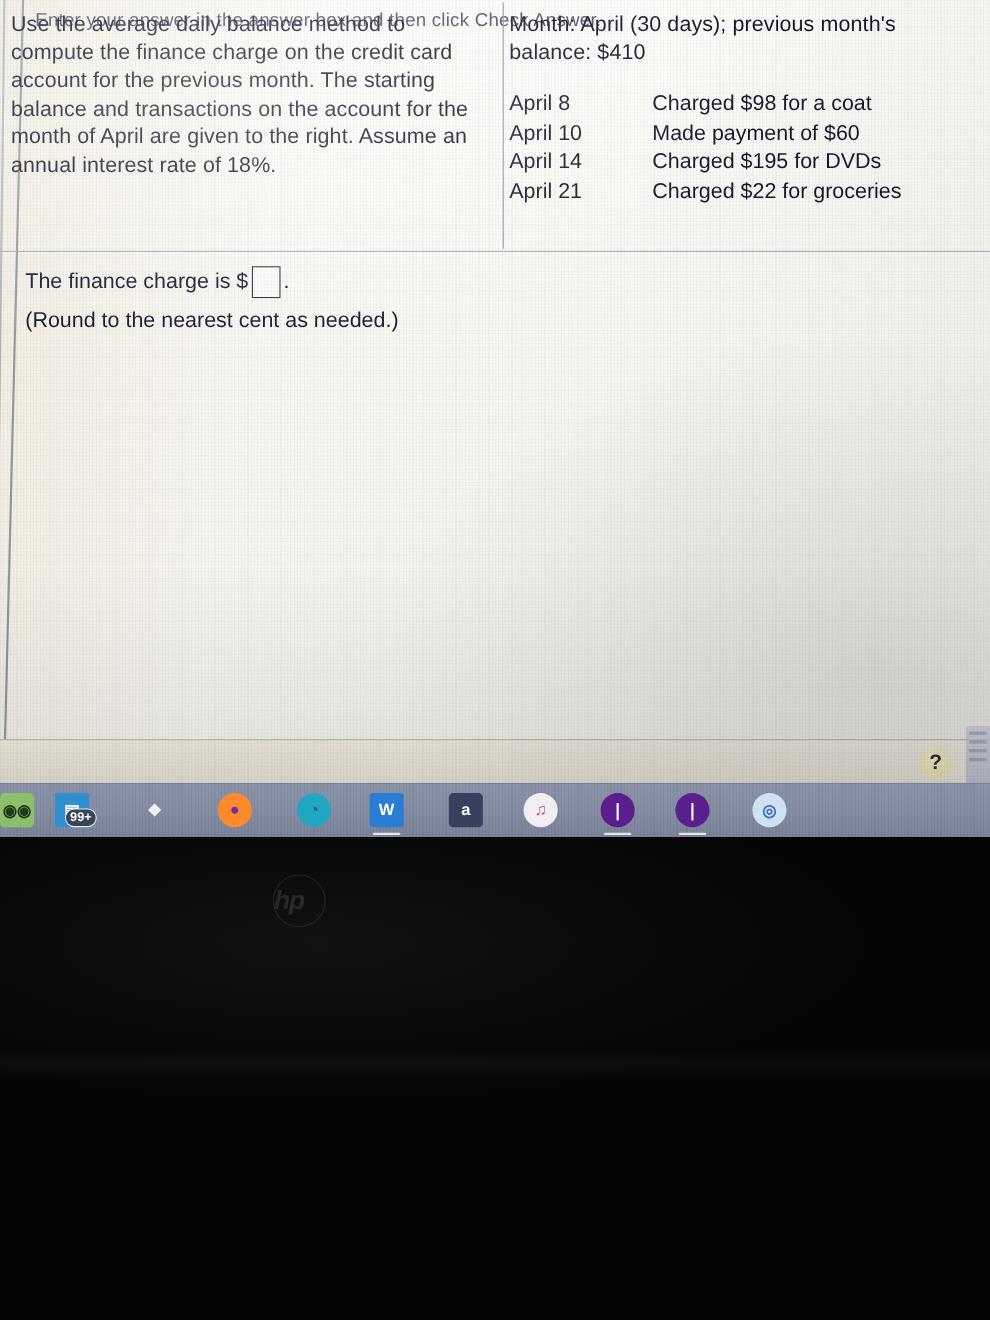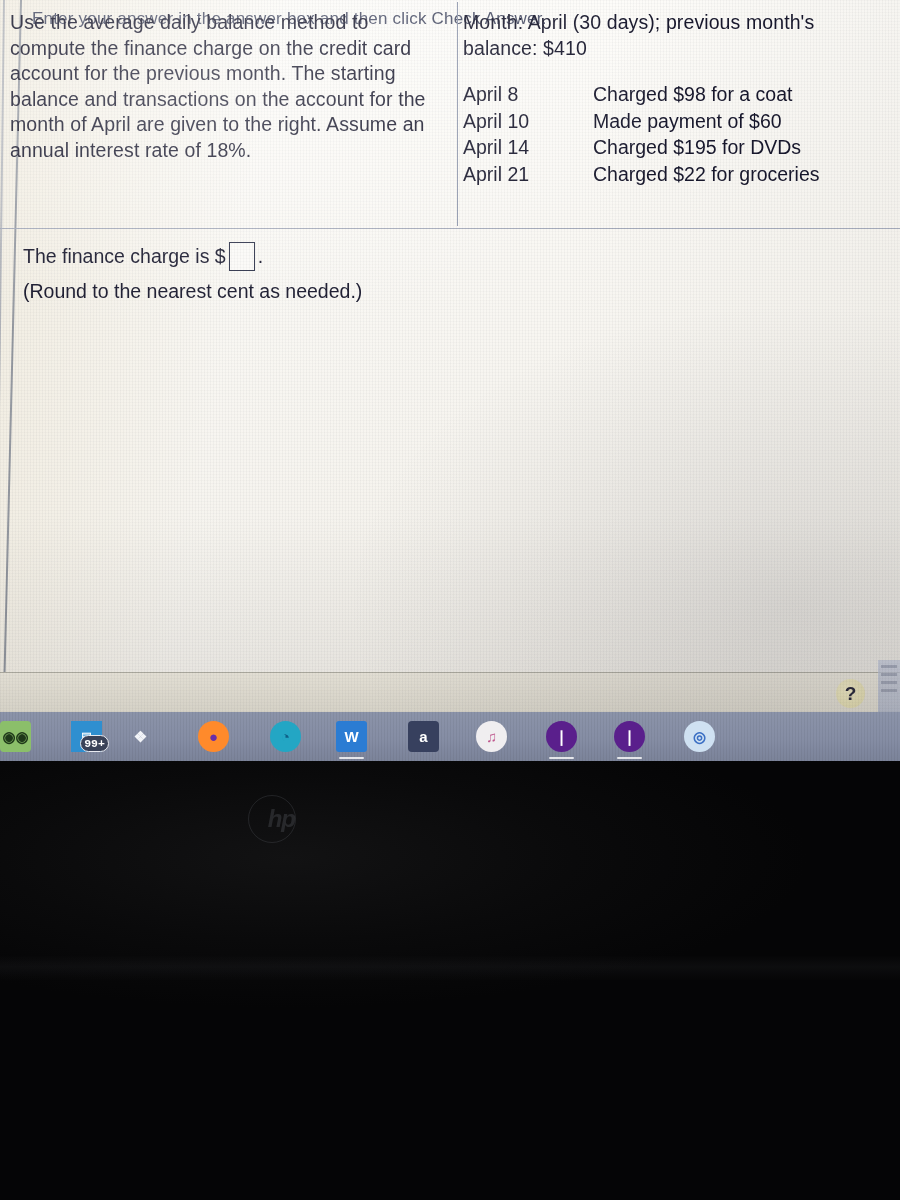--- a/index.html
+++ b/index.html
@@ -303,21 +303,21 @@
     position: absolute;
     left: 248px; top: 795px;
     width: 48px; height: 48px;
     border-radius: 50%;
     border: 1.5px solid rgba(150,155,170,0.16);
     color: rgba(165,170,185,0.17);
     font-size: 24px;
     font-style: italic;
     font-weight: bold;
     line-height: 46px;
-    text-align: right;
+    text-align: left;
     letter-spacing: -1px;
     z-index: 36;
   }
   #bezel-seam {
     position: absolute;
     left: 0; top: 955px;
     width: 900px; height: 26px;
     background: linear-gradient(180deg, rgba(255,255,255,0.0), rgba(190,195,210,0.045) 45%, rgba(255,255,255,0.0));
     z-index: 36;
   }
@@ -390,21 +390,21 @@
       <div class="pl"></div>
     </div>
 
     <div id="glare"></div>
   </div>
 
   <div id="taskbar">
       <div class="tb-icon" style="left: 0px; background: rgb(139, 191, 106); border-radius: 4px;">
         <div class="glyph" style="color: rgb(31, 58, 26);">◉◉</div>
       </div>
-      <div class="tb-icon" style="left: 71px; background: rgb(47, 143, 208); border-radius: 0; font-family: Liberation Mono, monospace;">
+      <div class="tb-icon" style="left: 50px; background: rgb(47, 143, 208); border-radius: 0;">
         <div class="glyph" style="color: rgb(255, 255, 255);">▤</div>
         <div class="badge99">99+</div>
       </div>
       <div class="tb-icon" style="left: 125px; background: transparent; border-radius: 4px;">
         <div class="glyph" style="color: rgb(242, 244, 248);">❖</div>
       </div>
       <div class="tb-icon" style="left: 198px; background: rgb(255, 138, 43); border-radius: 50%;">
         <div class="glyph" style="color: rgb(106, 46, 168);">●</div>
       </div>
       <div class="tb-icon" style="left: 270px; background: rgb(35, 166, 196); border-radius: 50%;">

